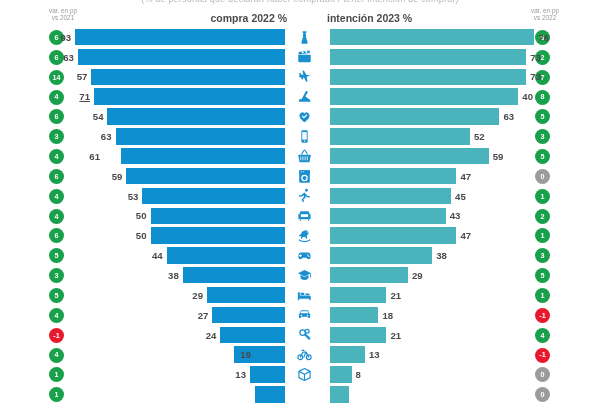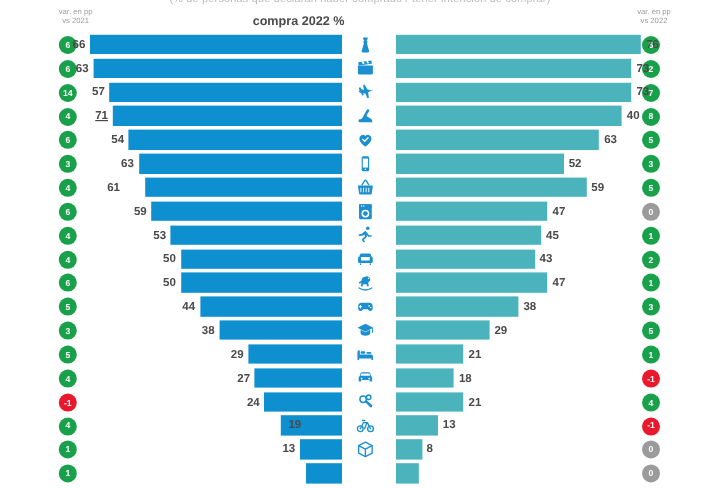--- a/index.html
+++ b/index.html
@@ -80,28 +80,29 @@
   <div class="hdr">
     <div class="hdr-vartxt left">
       <div>var. en pp</div>
       <div>vs 2021</div>
     </div>
     <div class="hdr-vartxt right">
       <div>var. en pp</div>
       <div>vs 2022</div>
     </div>
     <div class="hdr-colname left">compra 2022 %</div>
+    <div class="hdr-colname right">intención 2023 %</div>
   </div>
 
   <div id="rows">
       <div class="row" style="top: 27.6px;">
         <div class="badge lft up">6</div>
         <div class="badge rgt up">6</div>
         <div class="bar lft" style="width: 209.82px;"></div>
-        <div class="val lft" style="right: 528.82px;">66</div>
+        <div class="val lft" style="right: 528.82px;">93</div>
         <div class="icon" title="ropa">
           <svg width="15" height="15" viewBox="0 0 24 24" fill="#1b8fd0">
             <path d="M9 2h6v2l-1.5 2L15 8l-1 1.5L17 20c.3 1-.4 2-1.5 2h-7c-1.1 0-1.8-1-1.5-2l3-10.5L9 8l1.5-2L9 4V2z"></path>
           </svg>
         </div>
         <div class="bar rgt" style="width: 204.44px;"></div>
         <div class="val rgt" style="left: 538.44px;">76</div>
       </div>
       <div class="row" style="top: 47.45px;">
         <div class="badge lft up">6</div>

